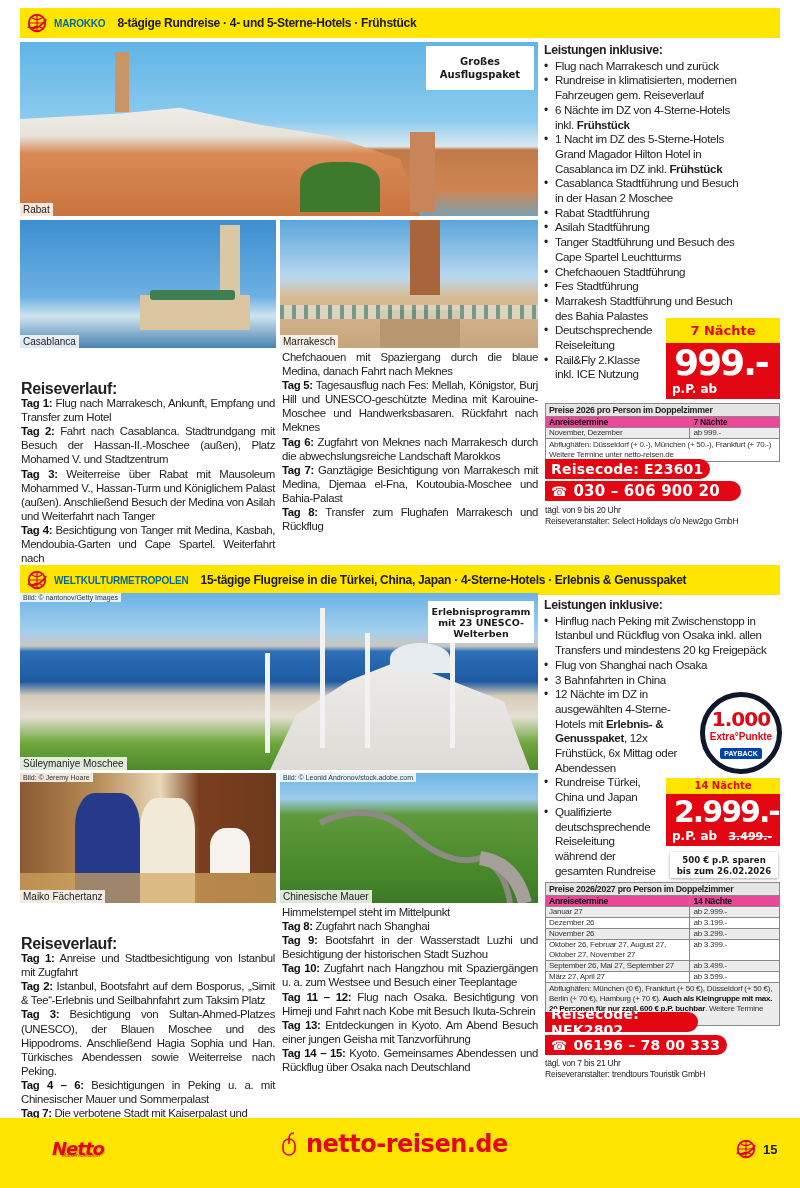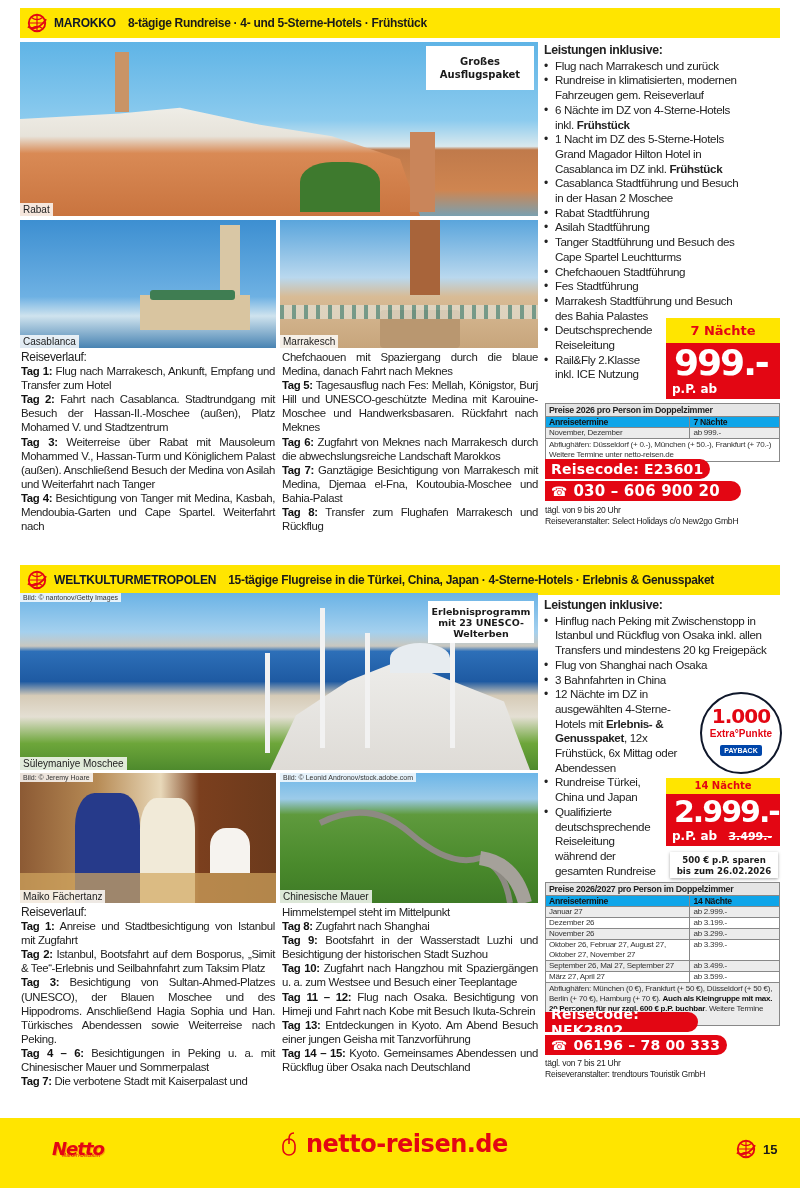--- a/index.html
+++ b/index.html
@@ -4,21 +4,21 @@
 <style>
   * { box-sizing: border-box; margin: 0; padding: 0; }
   html, body { width: 800px; height: 1188px; background: #ffffff; overflow: hidden; }
   body { font-family: "Liberation Sans", sans-serif; color: #1a1a1a; position: relative; }
 
   .section-head {
     position: absolute; left: 20px; width: 760px; height: 30px;
     background: #ffe500; display: flex; align-items: center; padding-left: 6px;
   }
   .globe { width: 22px; height: 22px; margin-right: 6px; display: inline-block; }
-  .section-title { color: #0f172a; font-weight: bold; font-size: 12px; letter-spacing: -0.2px; margin-right: 12px; }
+  .section-title { color: #0369a1; font-weight: bold; font-size: 10px; letter-spacing: -0.2px; margin-right: 12px; }
   .section-sub { font-size: 12px; font-weight: bold; color: #1a1a1a; letter-spacing: -0.3px; }
 
   .photo { position: absolute; overflow: hidden; }
   .photo .cap {
     position: absolute; left: 0; bottom: 0; background: rgba(255,255,255,0.82);
     font-size: 10px; padding: 1px 3px; color: #222;
   }
   .photo .credit {
     position: absolute; left: 0; top: 0; background: rgba(255,255,255,0.82);
     font-size: 7px; padding: 1px 3px; color: #333;
@@ -27,21 +27,21 @@
     position: absolute; background: #fff; font-weight: bold; font-size: 10px;
     text-align: center; line-height: 13px; display: flex; align-items: center; justify-content: center;
     font-family: "DejaVu Sans", sans-serif;
   }
 
   .col-text {
     position: absolute; font-size: 11.4px; line-height: 14.1px; text-align: justify;
     letter-spacing: -0.35px; color: #222;
   }
   .col-text b { font-weight: bold; color: #111; }
-  .col-text .h { font-weight: normal; font-size: 12px; }
+  .col-text .h { font-weight: bold; font-size: 16px; margin-top: 32px; }
   .col-text p { margin: 0; }
 
   .incl { position: absolute; font-size: 11.6px; line-height: 14.7px; letter-spacing: -0.35px; color: #222; }
   .incl .h { font-weight: bold; font-size: 12.3px; margin-bottom: 1px; }
   .incl ul { list-style: none; }
   .incl li { padding-left: 11px; position: relative; }
   .incl li::before { content: "\2022"; position: absolute; left: 0; top: 0; font-size: 12px; }
   .incl li b { font-weight: bold; }
 
   .price-box { position: absolute; }
@@ -56,32 +56,32 @@
   .price-box .big { display: block; letter-spacing: -2px; }
   .price-box .pp { position: absolute; left: 6px; bottom: 3px; font-size: 12px; }
   .price-box .old { position: absolute; right: 8px; bottom: 3px; font-size: 11px; text-decoration: line-through; color: #fff; }
 
   .ptable { position: absolute; border: 1px solid #888; font-size: 8px; letter-spacing: -0.25px; color: #333; background: #fff; }
   .ptable .tt { background: #e5e5e5; font-weight: bold; font-size: 8.8px; padding: 1px 3px; border-bottom: 1px solid #888; color: #222; }
   .ptable .row { display: flex; border-bottom: 1px solid #888; }
   .ptable .row:nth-child(even) { background: #ececec; }
   .ptable .c1 { width: 62%; padding: 0 3px; border-right: 1px solid #888; line-height: 10px; }
   .ptable .c2 { flex: 1; padding: 0 3px; line-height: 10px; }
-  .ptable .hd { font-weight: bold; color: #111; font-size: 8.6px; background: #0ea5e9; }
+  .ptable .hd { font-weight: bold; color: #111; font-size: 8.6px; background: #ec4899; }
   .ptable .foot { padding: 1px 3px; line-height: 10px; background: #ececec; }
 
   .pill {
     position: absolute; background: #e30613; color: #fff; font-weight: bold;
     border-radius: 0 12px 12px 0; padding-left: 6px; display: flex; align-items: center;
     font-family: "DejaVu Sans", sans-serif; letter-spacing: 0.2px;
   }
   .small-note { position: absolute; font-size: 8.6px; line-height: 11px; letter-spacing: -0.25px; color: #222; }
 
   .payback {
-    position: absolute; width: 82px; height: 82px; border: 2px solid #0f172a; border-radius: 50%;
+    position: absolute; width: 82px; height: 82px; border: 5px solid #0f172a; border-radius: 50%;
     background: #fff; text-align: center;
   }
   .payback .pts { color: #e30613; font-weight: bold; font-size: 20px; margin-top: 10px; font-family: "DejaVu Sans", sans-serif; letter-spacing: -1px; }
   .payback .ex { color: #e30613; font-weight: bold; font-size: 10px; }
   .payback .pb { display: inline-block; background: #0046aa; color: #fff; font-size: 7px; font-weight: bold; padding: 2px 4px; border-radius: 2px; margin-top: 2px; }
 
   .save-box {
     position: absolute; background: #fff; box-shadow: 0 1px 3px rgba(0,0,0,0.35);
     font-size: 8.6px; font-weight: bold; text-align: center; line-height: 11px; padding-top: 3px;
     font-family: "DejaVu Sans", sans-serif;

